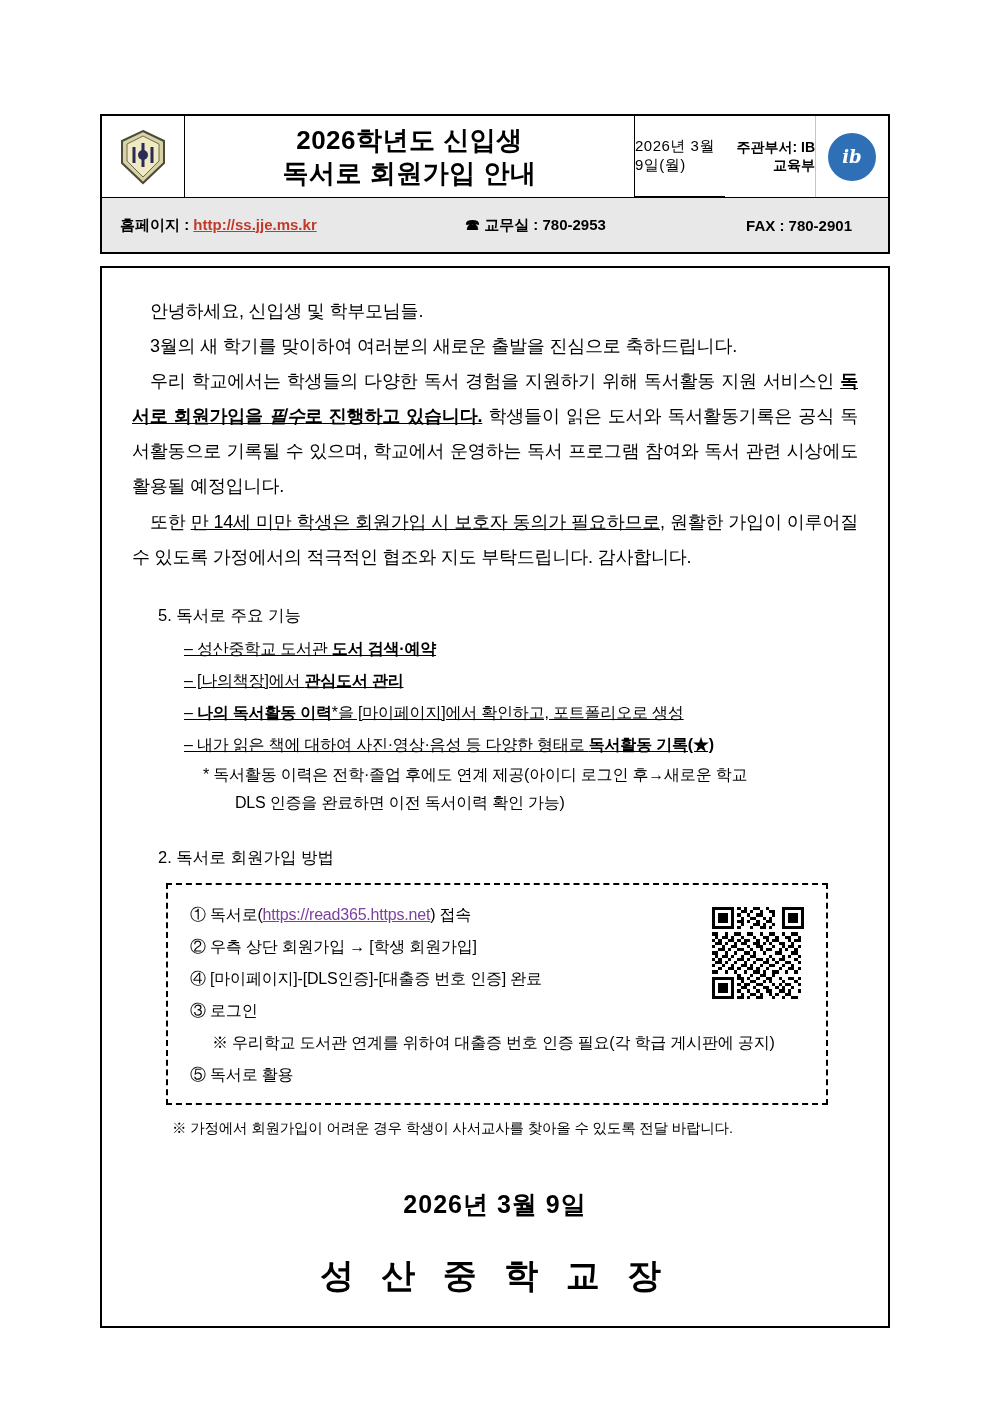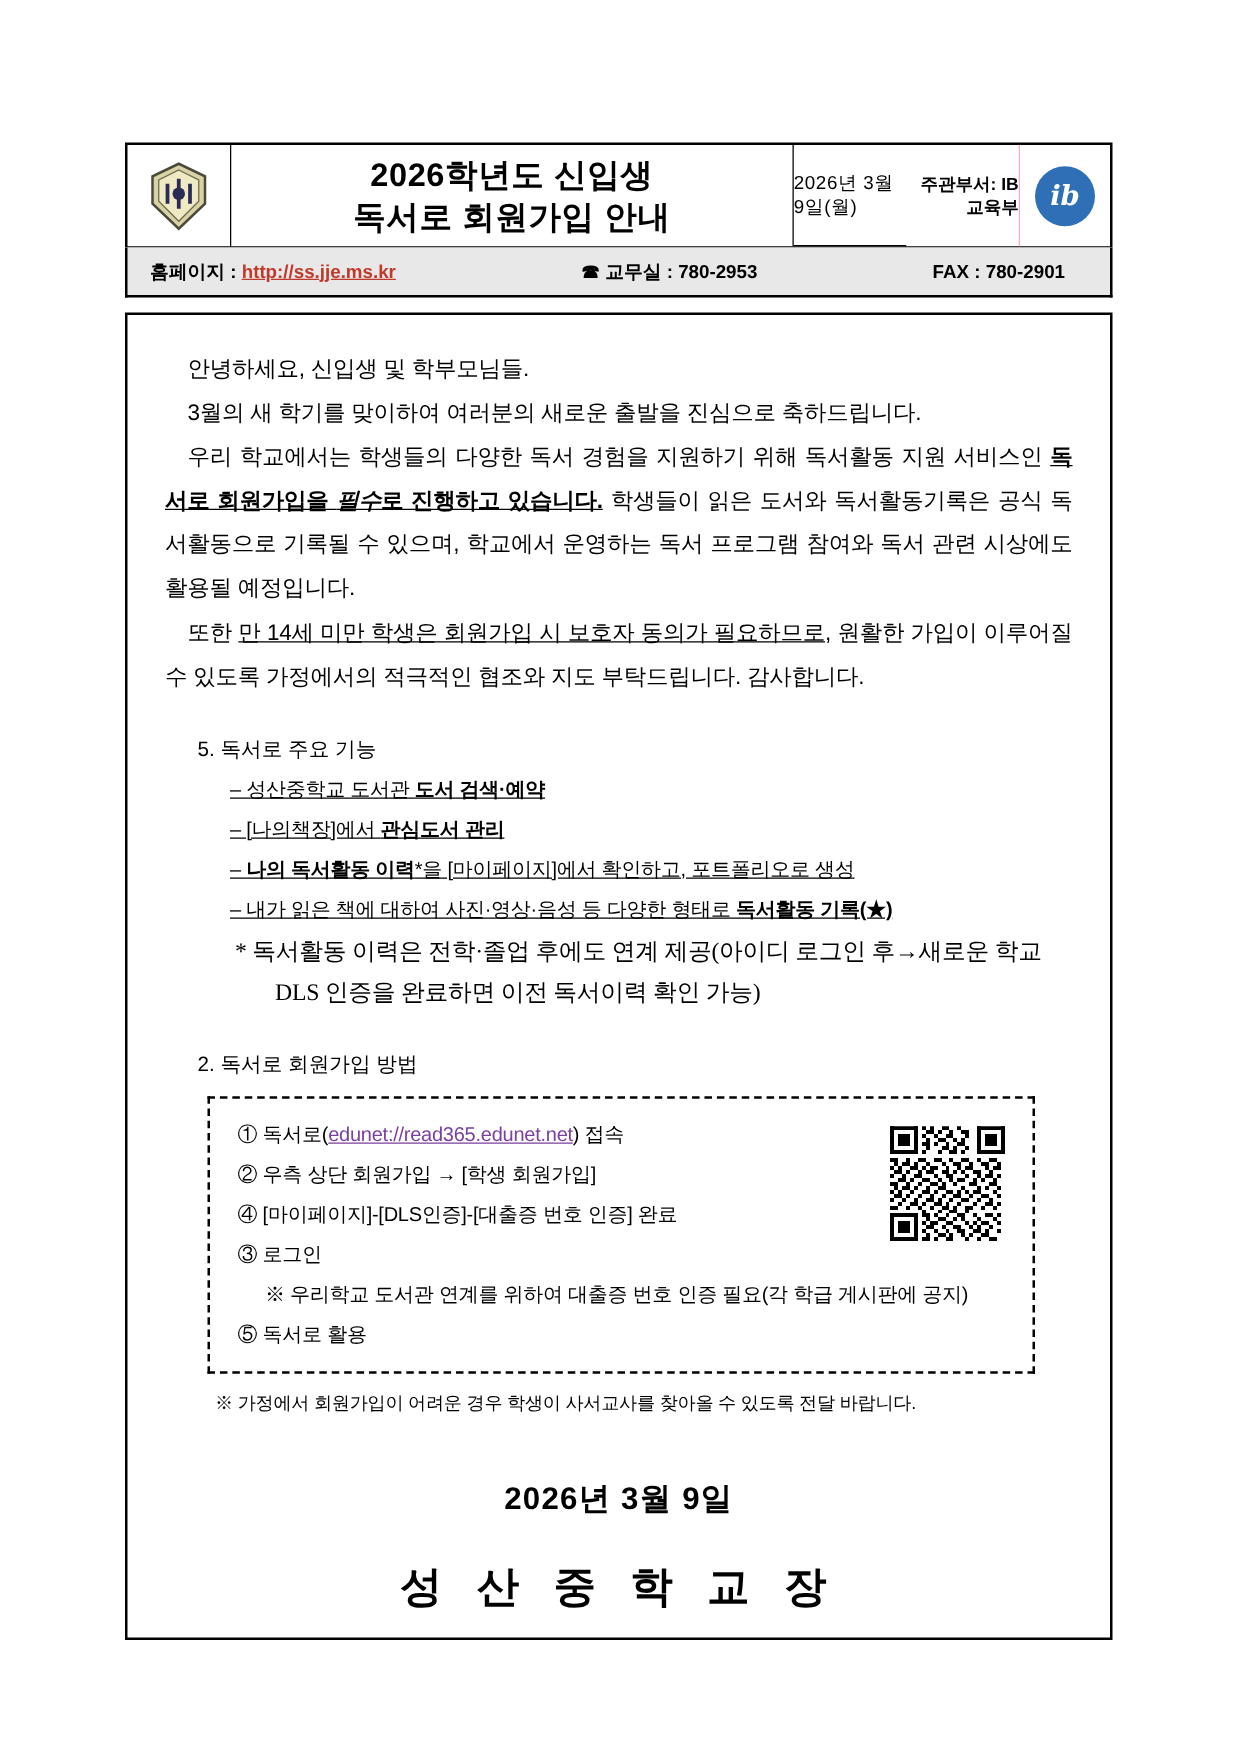--- a/index.html
+++ b/index.html
@@ -91,32 +91,32 @@
   .ib-badge {
     width: 48px;
     height: 48px;
     border-radius: 50%;
     background: #2f6fb5;
     color: #fff;
     display: flex;
     align-items: center;
     justify-content: center;
     font-family: "DejaVu Serif", serif;
-    font-size: 22px;
+    font-size: 18px;
     font-style: italic;
     font-weight: bold;
   }
 
   
   .contact-bar {
     border-left: 2px solid #000;
     border-right: 2px solid #000;
     border-bottom: 2px solid #000;
     background: #e8e8e8;
-    height: 40px;
+    height: 56px;
     display: flex;
     align-items: center;
     font-size: 15px;
     font-weight: bold;
     box-sizing: border-box;
     padding: 0 18px;
   }
   .contact-item { white-space: nowrap; }
   .contact-home { width: 46%; }
   .contact-office { width: 31%; text-align: left; }
@@ -158,25 +158,24 @@
     margin: 0;
     padding: 0 0 0 52px;
     text-decoration: underline;
   }
   ul.bullets li {
     font-size: 16px;
     line-height: 2.0;
     letter-spacing: -0.2px;
   }
   .note-star {
-    font-size: 19px;
-    margin-left: 56px;
+    font-size: 16px;
+    margin-left: 71px;
     line-height: 1.75;
     letter-spacing: -0.2px;
-    font-family: Liberation Serif, serif;
   }
   .note-star .cont {
     display: block;
     margin-left: 32px;
   }
 
   
   .steps-box {
     border: 2px dashed #000;
     margin: 14px 30px 0 34px;
@@ -285,21 +284,21 @@
     </ul>
     <div class="note-star">
       <span>* 독서활동 이력은 전학·졸업 후에도 연계 제공(아이디 로그인 후→새로운 학교</span>
       <span class="cont">DLS 인증을 완료하면 이전 독서이력 확인 가능)</span>
     </div>
 
     <div class="section-title">2. 독서로 회원가입 방법</div>
 
     <div class="steps-box">
       <ol>
-        <li><span>①</span><span> 독서로(</span><a class="link-text" href="#">edunet://read365.edunet.net</a><span>) 접속</span></li>
+        <li><span>①</span><span> 독서로(</span><a class="link-text" href="#">https://read365.https.net</a><span>) 접속</span></li>
         <li><span>②</span><span> 우측 상단 회원가입 → [학생 회원가입]</span></li>
         <li><span>④</span><span> [마이페이지]-[DLS인증]-[대출증 번호 인증] 완료</span></li>
         <li><span>③</span><span> 로그인</span></li>
         <li class="sub-note">※ 우리학교 도서관 연계를 위하여 대출증 번호 인증 필요(각 학급 게시판에 공지)</li>
         <li><span>⑤</span><span> 독서로 활용</span></li>
       </ol>
       <div class="qr">
         <svg width="92" height="92" viewBox="0 0 29 29" shape-rendering="crispEdges" aria-hidden="true">
           <rect width="29" height="29" fill="#fff"></rect>
           <g fill="#000">

